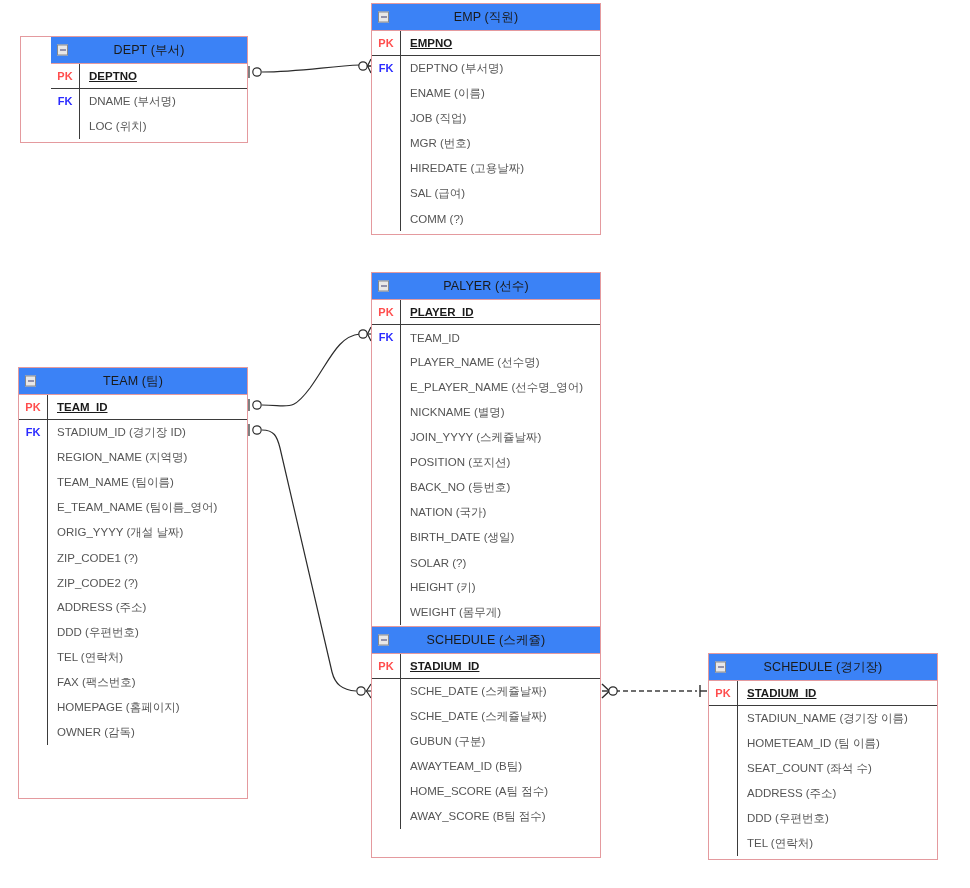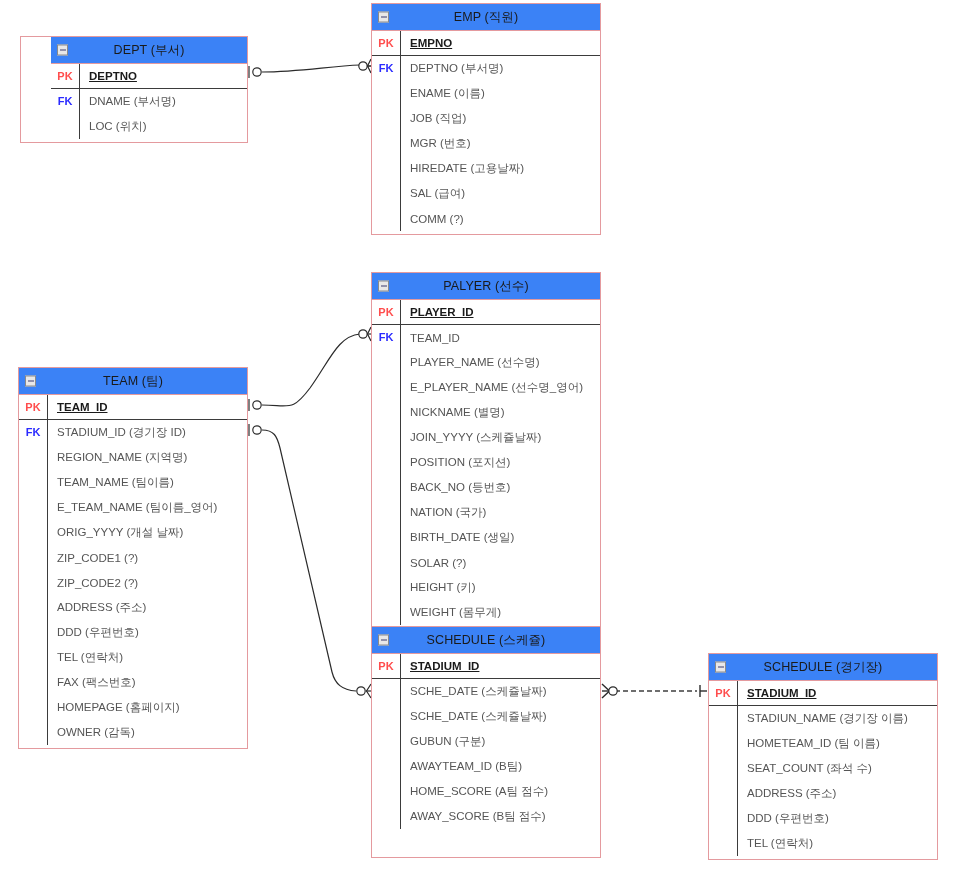--- a/index.html
+++ b/index.html
@@ -280,21 +280,21 @@
           <div class="attr-row">
             <div class="key-cell"></div>
             <div class="attr-name">HEIGHT (키)</div>
           </div>
           <div class="attr-row">
             <div class="key-cell"></div>
             <div class="attr-name">WEIGHT (몸무게)</div>
           </div>
         </div>
       </div>
-      <div class="entity" style="left: 18px; top: 367px; width: 230px; height: 382px;">
+      <div class="entity" style="left: 18px; top: 367px; width: 230px; height: 432px;">
         <div class="ent-header">
           <span class="collapse-box">
             <i></i>
           </span>
           <span class="ent-title">TEAM (팀)</span>
         </div>
         <div class="ent-body">
           <div class="attr-row pk-end is-pk">
             <div class="key-cell pk">PK</div>
             <div class="attr-name">TEAM_ID</div>

